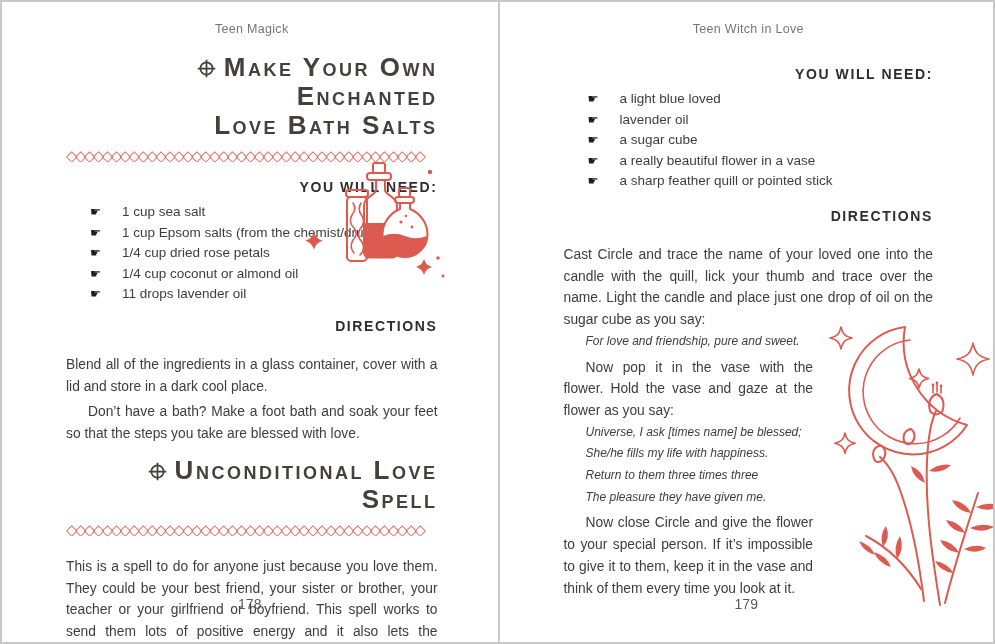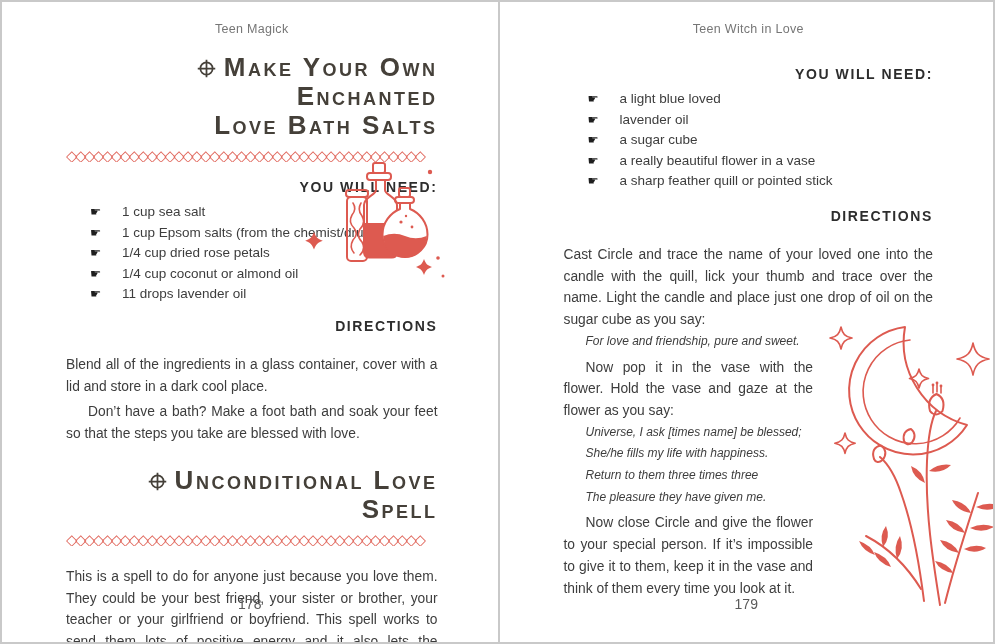--- a/index.html
+++ b/index.html
@@ -7,21 +7,21 @@
     width:995px; height:644px; box-sizing:border-box;
     border:2px solid #c9c9c9; background:#fff;
     display:flex; position:relative;
     font-family:"Liberation Sans", sans-serif; color:#3d3d3d;
   }
   .page { width:50%; height:100%; box-sizing:border-box; padding:20px 60px 0 64px; position:relative; overflow:hidden; }
   .page.right-page { border-left:2px solid #c9c9c9; }
   .running-head { text-align:center; font-size:12.5px; color:#767676; letter-spacing:.3px; }
   .spell-title { text-align:right; font-variant:small-caps; font-weight:700; font-size:26px;
     line-height:29px; color:#454039; letter-spacing:2.5px; margin:17px 0 0; }
-  .spell-title.secondary { margin-top:21px; }
+  .spell-title.secondary { margin-top:11px; }
   .cross-circle { width:21px; height:21px; vertical-align:-3px; margin-right:7px; }
   .cross-circle circle, .cross-circle path { stroke:#454039; stroke-width:2; fill:none; }
   .diamond-divider { color:#e0655a; font-size:15px; letter-spacing:-2.6px; line-height:13px;
     margin-top:9px; white-space:nowrap; overflow:hidden; width:100%; }
   .section-label { font-weight:bold; font-size:14px; letter-spacing:1.6px; color:#2d2d2d; margin-top:17px;text-align:right; }
   ul.need-list { list-style:none; margin:10px 0 0; padding:0; }
   ul.need-list li { font-size:13.5px; line-height:14px; margin-bottom:6.5px; display:flex; align-items:baseline; }
   .bullet { display:inline-block; margin-left:24px; width:32px; font-size:12.5px; color:#1e1e1e; flex:none; }
   p.body { font-size:13.8px; line-height:21.7px; text-align:justify; margin:4px 0 0; }
   p.body.first { margin-top:20px; }

